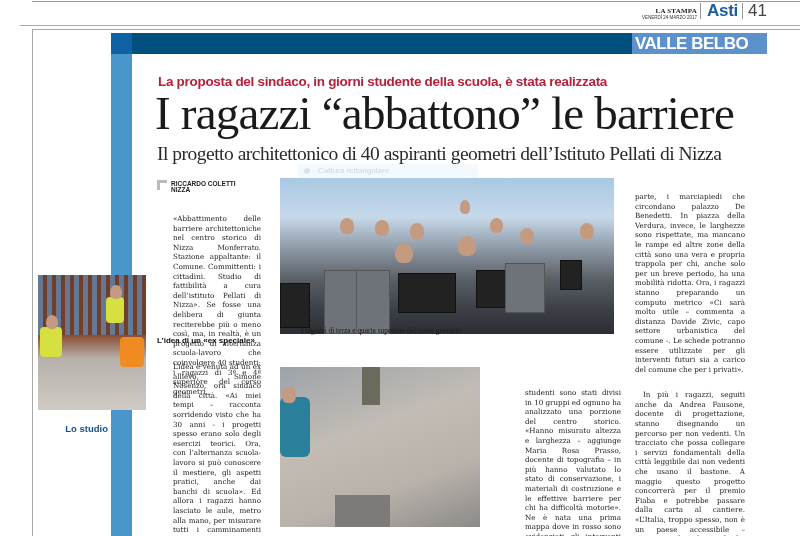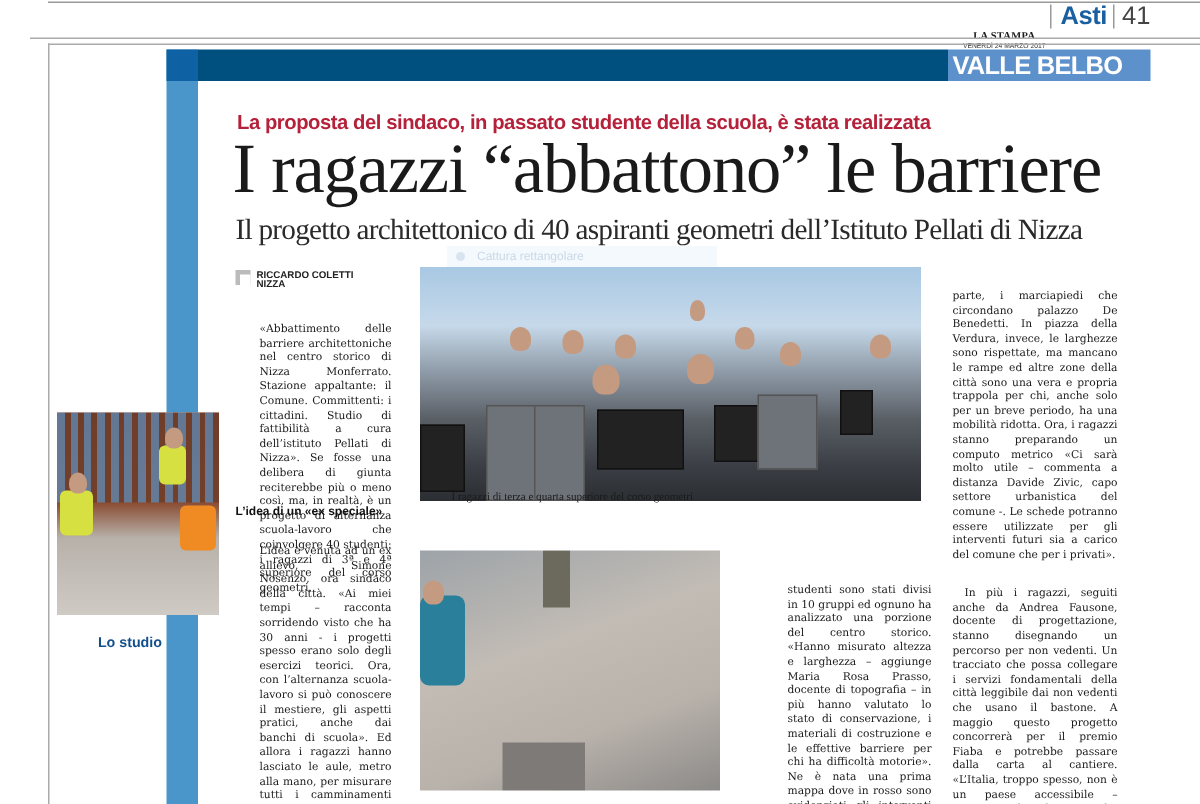--- a/index.html
+++ b/index.html
@@ -1,20 +1,20 @@
 <!DOCTYPE html>
 <html><head>
 <meta charset="utf-8">
 <style>
   * { box-sizing: border-box; margin: 0; padding: 0; }
   html, body { width: 800px; height: 536px; background: #ffffff; overflow: hidden; }
   body { position: relative; font-family: "DejaVu Serif", serif; color: #1a1a1a; }
 
   .topline { position: absolute; left: 32px; top: 1px; width: 768px; height: 1px; background: #999; }
-  .masthead { position: absolute; right: 40px; top: 20px; text-align: center; }
+  .masthead { position: absolute; right: 40px; top: 7px; text-align: right; }
   .mast-paper { font-family: "Liberation Serif", serif; font-weight: bold; font-size: 7px; letter-spacing: 0.2px; }
   .mast-date { font-family: "Liberation Sans", sans-serif; font-size: 4.5px; color: #333; margin-top: 0px; }
   .mast-sep1 { position: absolute; left: 700px; top: 3px; width: 1px; height: 16px; background: #999; }
   .mast-city { position: absolute; left: 707px; top: 1px; font-family: "Liberation Sans", sans-serif; font-weight: bold; font-size: 17px; color: #1a5fa0; letter-spacing: -0.3px; }
   .mast-sep2 { position: absolute; left: 742px; top: 3px; width: 1px; height: 16px; background: #999; }
   .mast-page { position: absolute; left: 748px; top: 1px; font-family: "Liberation Sans", sans-serif; font-size: 17px; color: #444; text-align: center; }
   .underline { position: absolute; left: 20px; top: 25px; width: 780px; height: 1px; background: #aaa; }
 
   .page-frame { position: absolute; left: 32px; top: 29px; width: 1px; height: 507px; background: #aaa; }
   .page-top { position: absolute; left: 32px; top: 29px; width: 768px; height: 1px; background: #aaa; }
@@ -82,21 +82,21 @@
 
 <div class="page-frame"></div>
 <div class="page-top"></div>
 
 <div class="blue-bar"></div>
 <div class="blue-bar-top"></div>
 <div class="blue-bar2"></div>
 <div class="header-band"></div>
 <div class="section-tag">VALLE BELBO</div>
 
-<div class="kicker">La proposta del sindaco, in passato studente della scuola, è stata realizzata</div>
+<div class="kicker">La proposta del sindaco, in giorni studente della scuola, è stata realizzata</div>
 <div class="headline">I ragazzi “abbattono” le barriere</div>
 <div class="subhead">Il progetto architettonico di 40 aspiranti geometri dell’Istituto Pellati di Nizza</div>
 
 <div class="byline-mark"></div>
 <div class="byline-name">RICCARDO COLETTI</div>
 <div class="byline-place">NIZZA</div>
 
 <div class="col col-1a">
   <p>«Abbattimento delle barriere architettoniche nel centro storico di Nizza Monferrato. Stazione appaltante: il Comune. Committenti: i cittadini. Studio di fattibilità a cura dell’istituto Pellati di Nizza». Se fosse una delibera di giunta reciterebbe più o meno così, ma, in realtà, è un progetto di alternanza scuola-lavoro che coinvolgere 40 studenti: i ragazzi di 3ª e 4ª superiore del corso geometri.</p>
 </div>

